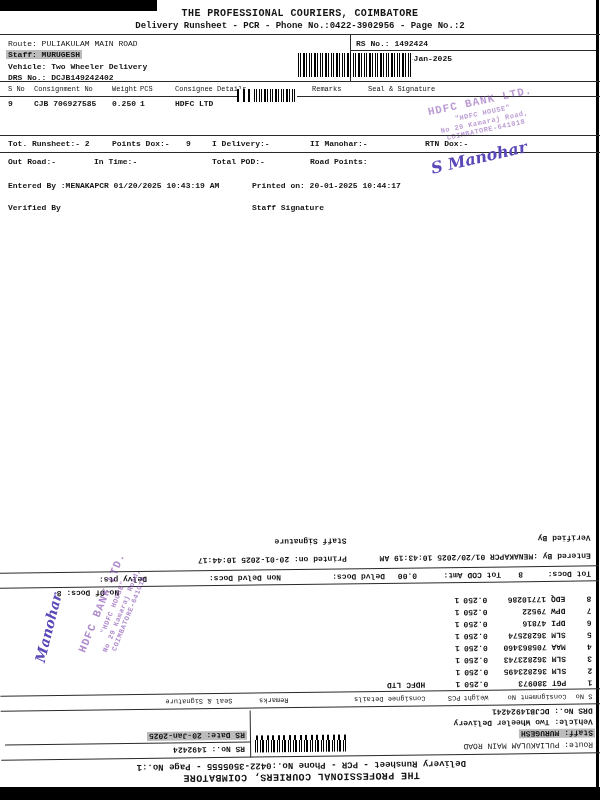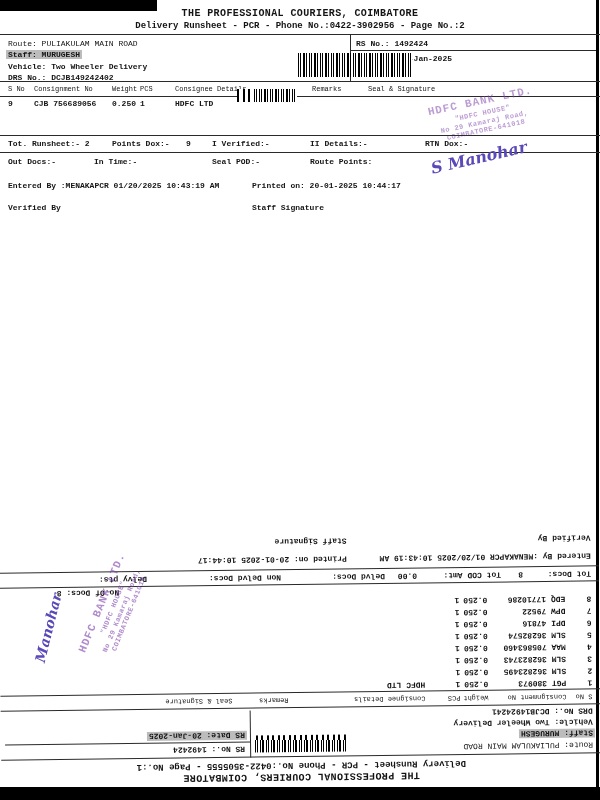--- a/index.html
+++ b/index.html
@@ -84,21 +84,21 @@
     <span>Remarks</span>
     <span>Seal &amp; Signature</span>
   </div>
 
   <div class="hr" style="left:0;top:96px;width:600px;"></div>
 
   <div class="rowwrap" style="top:99px">
 
       <div class="grid trow">
         <span>9</span>
-        <span>CJB 756689056</span>
+        <span>CJB 706927585</span>
         <span>0.250</span>
         <span>1</span>
         <span>HDFC LTD</span>
         <span></span>
         <span></span>
       </div>
     </div>
 
   <div class="barcode" style="left:237px;top:89px;width:60px;height:13px;"></div>
 
@@ -107,30 +107,30 @@
     <div class="s2">"HDFC HOUSE"</div>
     <div class="s2">No 29 Kamaraj Road,</div>
     <div class="s2">COIMBATORE-641018</div>
   </div>
 
   <div class="hr" style="left:0;top:135px;width:600px;"></div>
 
   <span class="t b" style="top:139px;left:8px">Tot. Runsheet:- 2</span>
   <span class="t b" style="top:139px;left:112px">Points Dox:-</span>
   <span class="t b" style="top:139px;left:186px">9</span>
-  <span class="t b" style="top:139px;left:212px">I Verified:-</span>
-  <span class="t b" style="top:139px;left:310px">II Details:-</span>
+  <span class="t b" style="top:139px;left:212px">I Delivery:-</span>
+  <span class="t b" style="top:139px;left:310px">II Manohar:-</span>
   <span class="t b" style="top:139px;left:425px">RTN Dox:-</span>
 
   <div class="hr" style="left:0;top:152px;width:600px;"></div>
 
-  <span class="t b" style="top:157px;left:8px">Out Docs:-</span>
+  <span class="t b" style="top:157px;left:8px">Out Road:-</span>
   <span class="t b" style="top:157px;left:94px">In Time:-</span>
-  <span class="t b" style="top:157px;left:212px">Seal POD:-</span>
-  <span class="t b" style="top:157px;left:310px">Route Points:</span>
+  <span class="t b" style="top:157px;left:212px">Total POD:-</span>
+  <span class="t b" style="top:157px;left:310px">Road Points:</span>
 
   <div class="sig" style="left:430px;top:148px;font-size:16px;transform:rotate(-13deg);">S Manohar</div>
 
   <span class="t b" style="top:181px;left:8px">Entered By :MENAKAPCR 01/20/2025 10:43:19 AM</span>
   <span class="t b" style="top:181px;left:252px">Printed on: 20-01-2025 10:44:17</span>
 
   <span class="t b" style="top:203px;left:8px">Verified By</span>
   <span class="t b" style="top:203px;left:252px">Staff Signature</span>
 </div>
 

